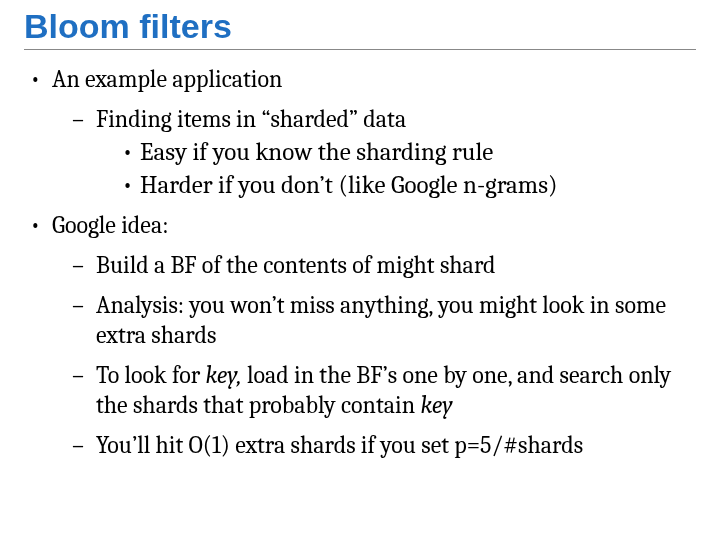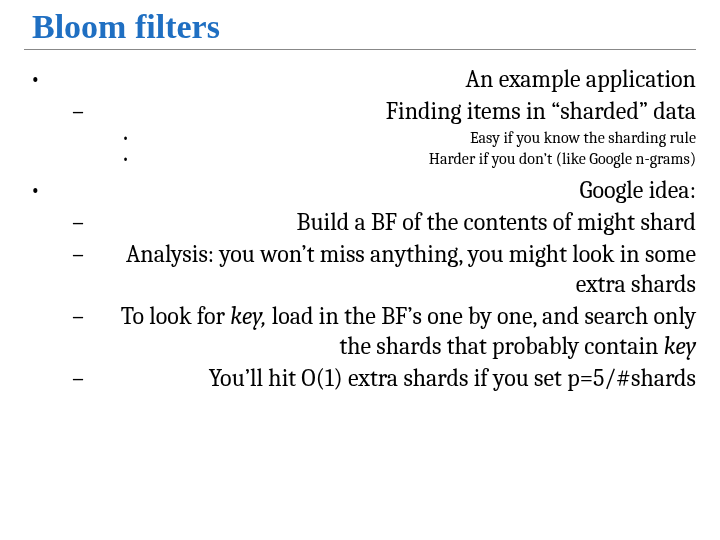--- a/index.html
+++ b/index.html
@@ -10,37 +10,36 @@
     background: #fff;
     font-family: Cambria, Georgia, "Times New Roman", serif;
     color: #000;
     overflow: hidden;
   }
   .slide {
     padding: 8px 24px 0 24px;
     box-sizing: border-box;
   }
   .title {
-    font-family: Liberation Serif, serif;
+    font-family: Liberation Sans, sans-serif;
     font-weight: 700;
     font-size: 34px;
     color: #1f6fc2;
-    margin: 0 0 2px 8px;
+    margin: 0 0 2px 0;
     line-height: 1.1;
   }
   .rule {
     border: none;
     border-top: 1px solid #888;
     margin: 4px 0 14px 0;
   }
   ul {
     margin: 0;
     padding: 0;
     list-style: none;
-    text-align: right;
   }
   li {
     position: relative;
   }
   
   .lvl1 > li {
     font-size: 24px;
     line-height: 1.25;
     padding-left: 28px;
     margin: 4px 0;
@@ -49,39 +48,39 @@
     content: "•";
     position: absolute;
     left: 6px;
     top: 0;
   }
   
   .lvl2 > li {
     font-size: 24px;
     line-height: 1.25;
     padding-left: 26px;
-    margin: 2px 0;
+    margin: 10px 0;
   }
   .lvl2 > li::before {
     content: "–";
     position: absolute;
     left: 2px;
     top: 0;
   }
   .lvl2 {
     margin-left: 18px;
   }
   
   .lvl3 {
     margin-left: 24px;
     margin-top: 2px;
     margin-bottom: 6px;
   }
   .lvl3 > li {
-    font-size: 16px;
+    font-size: 25px;
     line-height: 1.25;
     padding-left: 20px;
     margin: 1px 0;
   }
   .lvl3 > li::before {
     content: "•";
     position: absolute;
     left: 2px;
     top: 0;
   }

